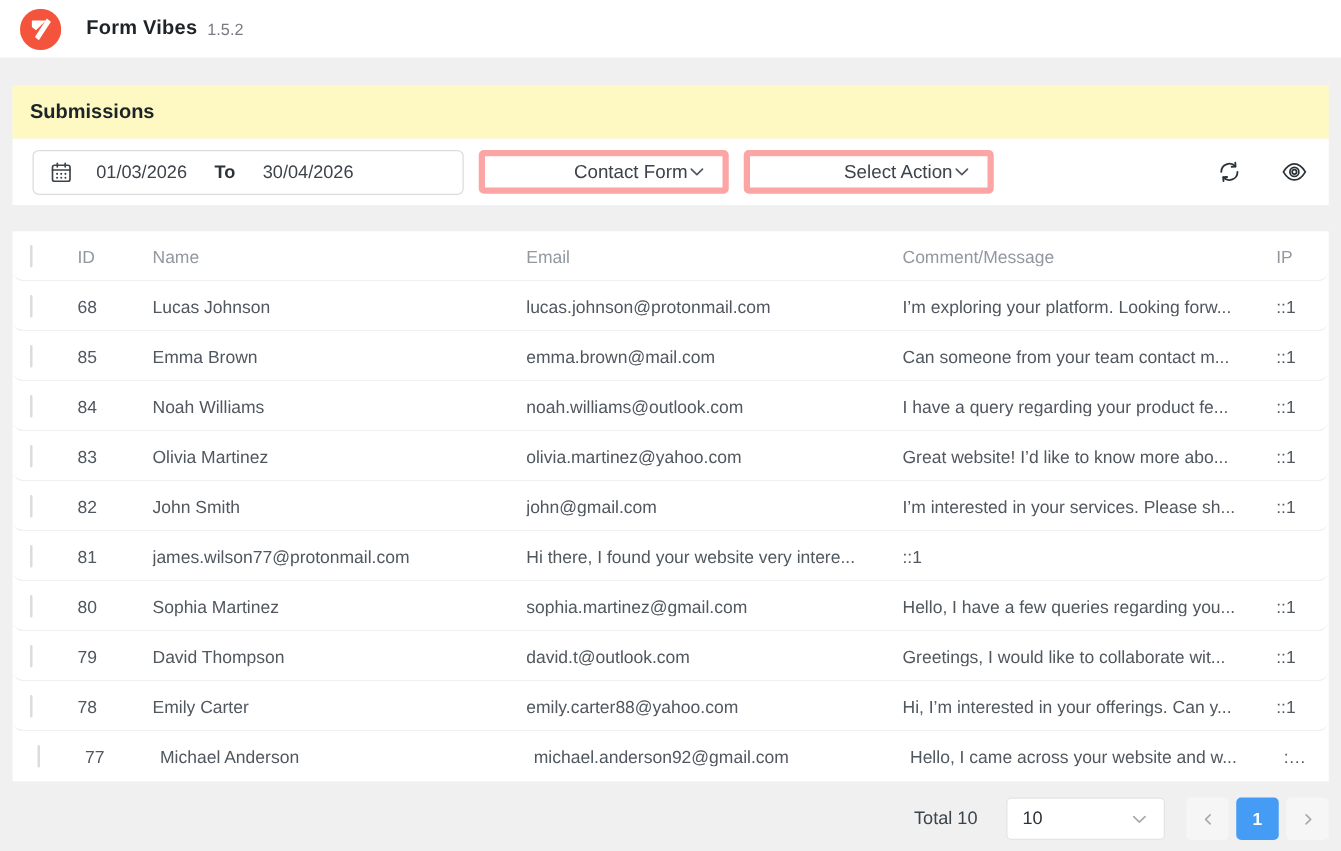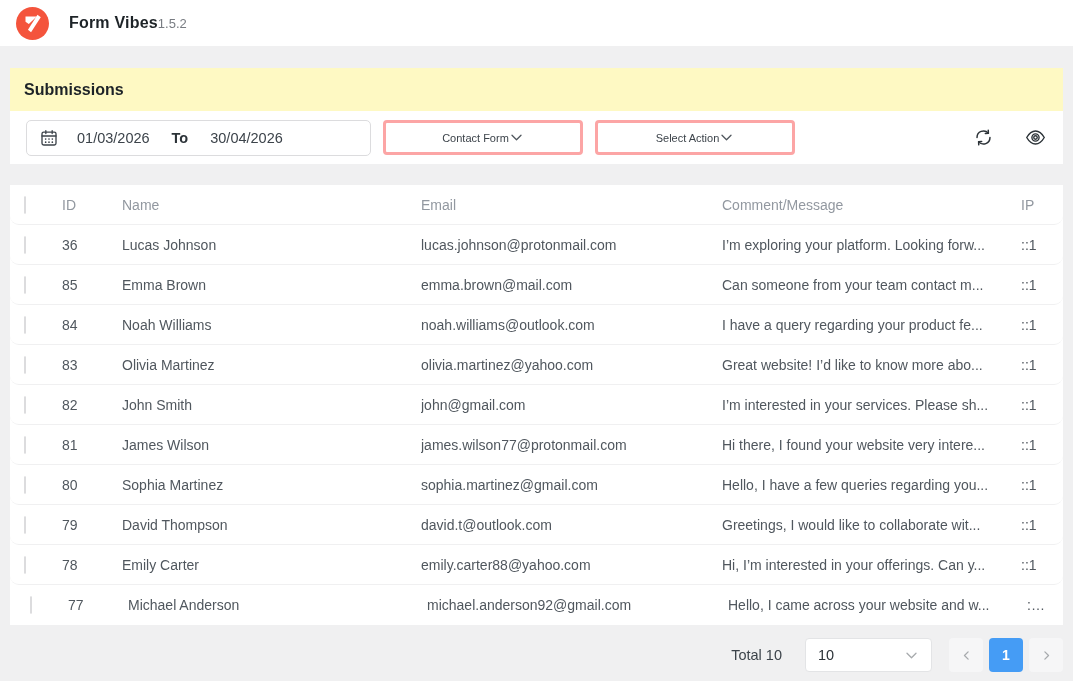--- a/index.html
+++ b/index.html
@@ -23,20 +23,21 @@
   .app-title {
     font-size: 16px;
     font-weight: 700;
     color: #1d2327;
     margin-left: 20px;
     letter-spacing: .2px;
   }
   .app-version {
     font-size: 13px;
     color: #787c82;
+    margin-left: 8px;
   }
 
   
   .wrap { margin: 22px 10px 0 10px; }
   .heading-panel {
     background: #fef9c3;
     padding: 13px 14px 12px 14px;
   }
   .page-title {
     font-size: 16px;
@@ -59,30 +60,30 @@
     border-radius: 5px;
     background: #fff;
     padding: 0 12px;
   }
   .daterange .cal { width: 20px; height: 20px; margin-right: 18px; flex: 0 0 auto; }
   .date-text { color: #3c434a; font-size: 14.5px; cursor: pointer; }
   .date-sep { font-weight: 700; color: #2c3338; margin: 0 22px; font-size: 14.5px; }
   .select-box {
     display: flex;
     align-items: center;
-    justify-content: center;
+    justify-content: flex-end;
     width: 200px;
     height: 35px;
-    border: 3px solid #fca5a5;
+    border: 5px solid #fca5a5;
     border-radius: 4px;
     background: #fff;
     padding: 0 13px;
     margin-left: 12px;
     color: #3c434a;
-    font-size: 11px;
+    font-size: 15px;
     cursor: pointer;
   }
   .chev { width: 15px; height: 15px; flex: 0 0 auto; }
   .filter-spacer { flex: 1; }
   .icon-btn {
     width: 24px; height: 24px;
     background: none; border: none; cursor: pointer;
     color: #2c3338; padding: 0;
     display: flex; align-items: center; justify-content: center;
   }
@@ -239,21 +240,21 @@
       <div><span class="checkbox"></span></div>
       <div class="cell">ID</div>
       <div class="cell">Name</div>
       <div class="cell">Email</div>
       <div class="cell">Comment/Message</div>
       <div class="cell">IP</div>
     </div>
 
     <div class="trow">
       <div><span class="checkbox"></span></div>
-      <div class="cell">36</div>
+      <div class="cell">68</div>
       <div class="cell">Lucas Johnson</div>
       <div class="cell">lucas.johnson@protonmail.com</div>
       <div class="cell">I’m exploring your platform. Looking forw...</div>
       <div class="cell">::1</div>
     </div>
     <div class="trow">
       <div><span class="checkbox"></span></div>
       <div class="cell">85</div>
       <div class="cell">Emma Brown</div>
       <div class="cell">emma.brown@mail.com</div>
@@ -280,21 +281,20 @@
       <div><span class="checkbox"></span></div>
       <div class="cell">82</div>
       <div class="cell">John Smith</div>
       <div class="cell">john@gmail.com</div>
       <div class="cell">I’m interested in your services. Please sh...</div>
       <div class="cell">::1</div>
     </div>
     <div class="trow">
       <div><span class="checkbox"></span></div>
       <div class="cell">81</div>
-      <div class="cell">James Wilson</div>
       <div class="cell">james.wilson77@protonmail.com</div>
       <div class="cell">Hi there, I found your website very intere...</div>
       <div class="cell">::1</div>
     </div>
     <div class="trow">
       <div><span class="checkbox"></span></div>
       <div class="cell">80</div>
       <div class="cell">Sophia Martinez</div>
       <div class="cell">sophia.martinez@gmail.com</div>
       <div class="cell">Hello, I have a few queries regarding you...</div>

